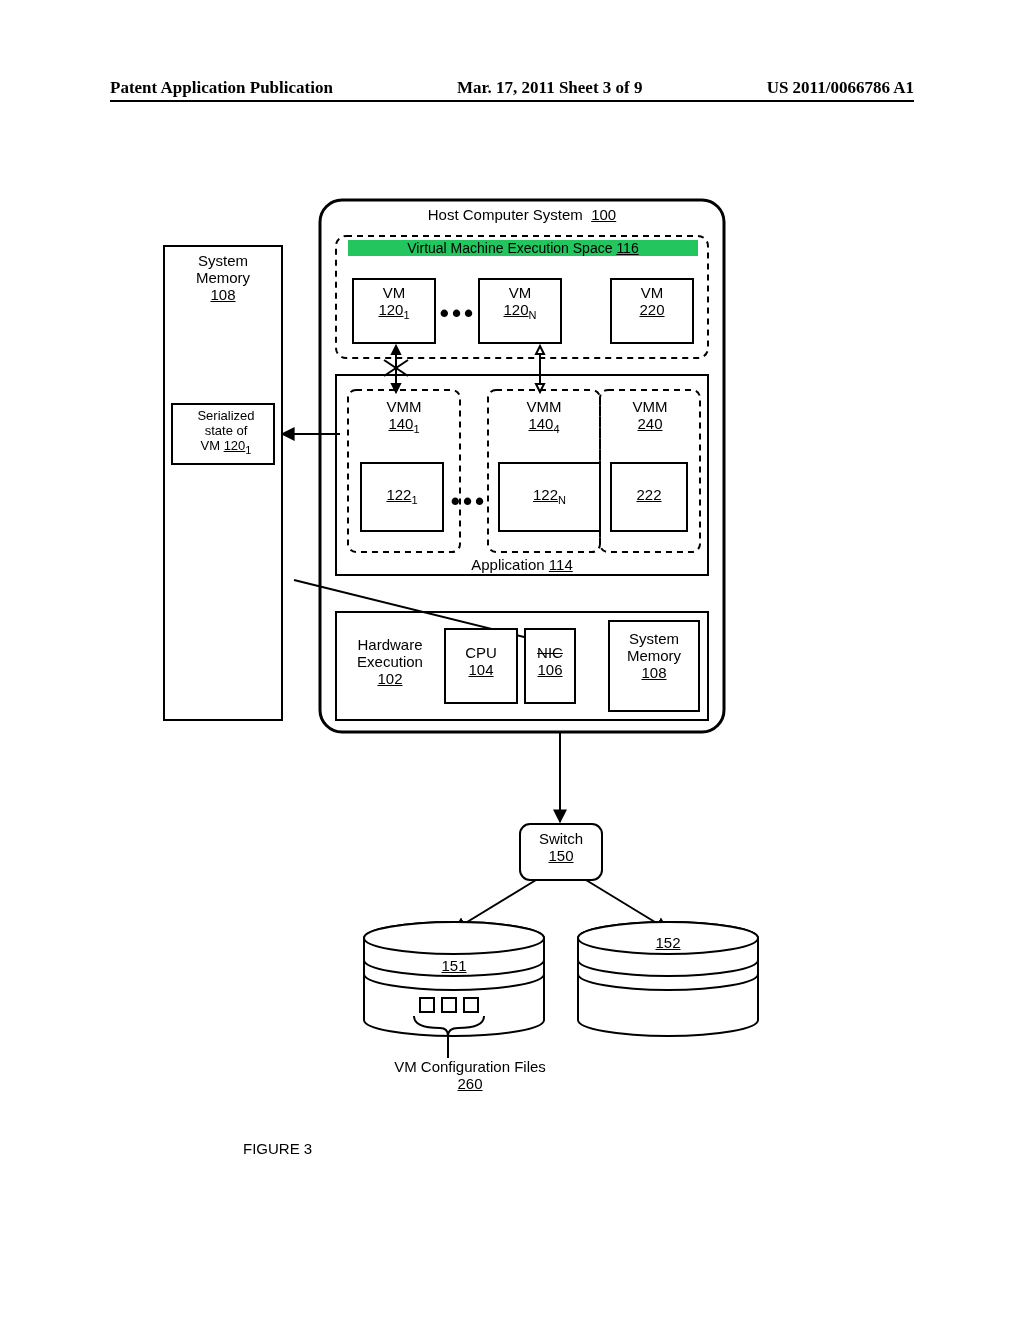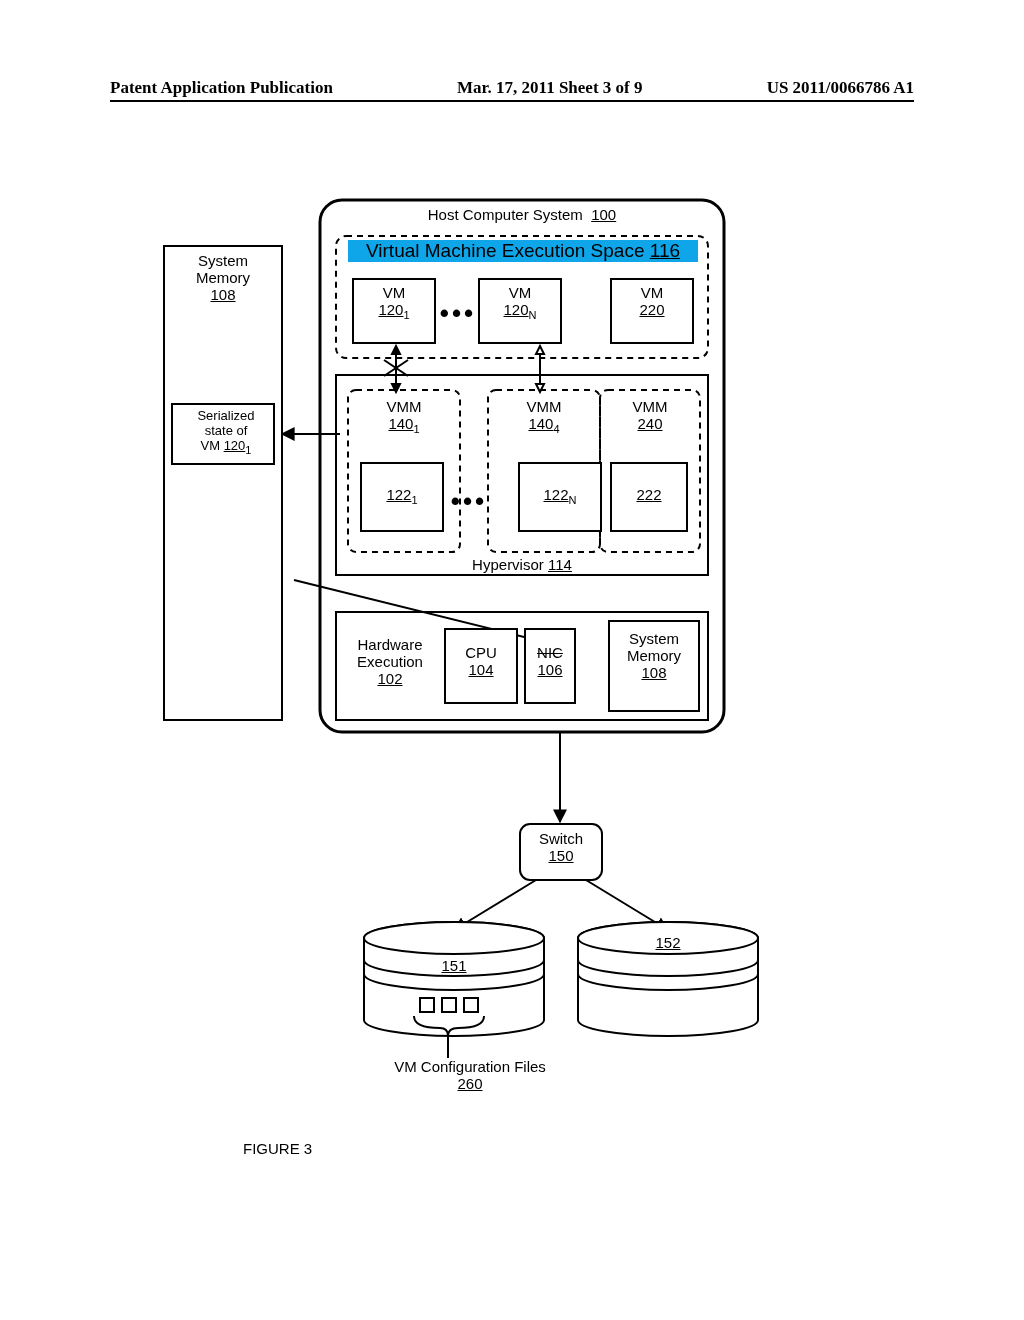--- a/index.html
+++ b/index.html
@@ -145,21 +145,21 @@
   <div>state of</div>
   <div>
     <span>VM </span><span class="u">120</span><span class="sub">1</span>
   </div>
 </div>
 
 <div class="label" style="left:330px; top:206px; width:384px;">
   <span>Host Computer System</span>&nbsp;&nbsp;<span class="u">100</span>
 </div>
 
-<div class="label" style="left:348px; top:240px; width:350px; font-size:19px; background:#0ea5e9; padding:0 4px;">
+<div class="label" style="left:348px; top:240px; width:350px; font-size:14px; background:#22c55e; padding:0 4px;">
   <span>Virtual Machine Execution Space</span>&nbsp;<span class="u">116</span>
 </div>
 
 <div class="box" style="left:352px; top:278px; width:84px; height:66px;">
   <div>VM</div>
   <div><span class="u">120</span><span class="sub">1</span></div>
 </div>
 <div class="label dots" style="left:438px; top:298px; width:40px;">•••</div>
 <div class="box" style="left:478px; top:278px; width:84px; height:66px;">
   <div>VM</div>
@@ -180,29 +180,29 @@
 </div>
 <div class="label" style="left:600px; top:398px; width:100px;">
   <div>VMM</div>
   <div><span class="u">240</span></div>
 </div>
 
 <div class="box" style="left:360px; top:462px; width:84px; height:70px; padding-top:22px;">
   <span class="u">122</span><span class="sub">1</span>
 </div>
 <div class="label dots" style="left:450px; top:486px; width:38px;">•••</div>
-<div class="box" style="left:498px; top:462px; width:84px; height:70px; padding-top:22px;margin-left:20px;">
+<div class="box" style="left:498px; top:462px; width:103px; height:70px; padding-top:22px;">
   <span class="u">122</span><span class="sub">N</span>
 </div>
 <div class="box" style="left:610px; top:462px; width:78px; height:70px; padding-top:22px;">
   <span class="u">222</span>
 </div>
 
 <div class="label" style="left:336px; top:556px; width:372px;">
-  <span>Hypervisor</span>&nbsp;<span class="u">114</span>
+  <span>Application</span>&nbsp;<span class="u">114</span>
 </div>
 
 <div class="label" style="left:340px; top:636px; width:100px;">
   <div>Hardware</div>
   <div>Execution</div>
   <div><span class="u">102</span></div>
 </div>
 <div class="box" style="left:444px; top:628px; width:74px; height:76px; padding-top:14px;">
   <div>CPU</div>
   <div><span class="u">104</span></div>

